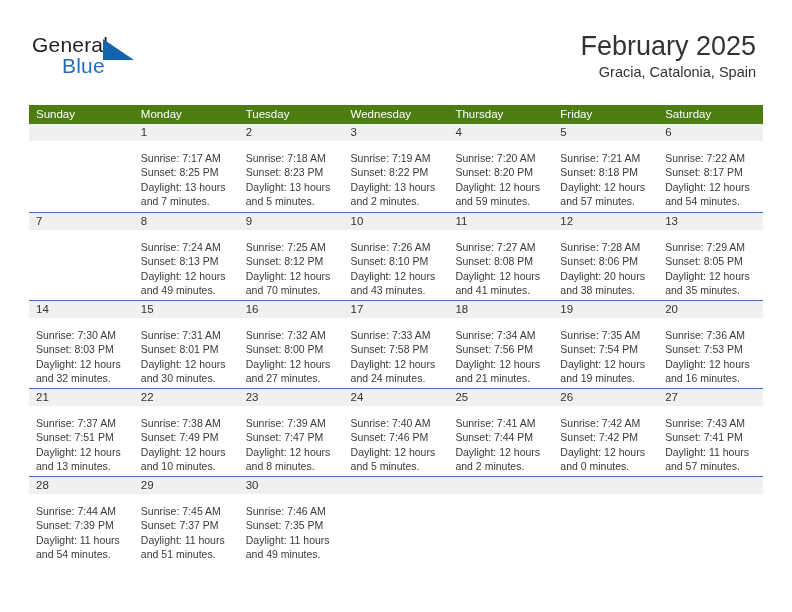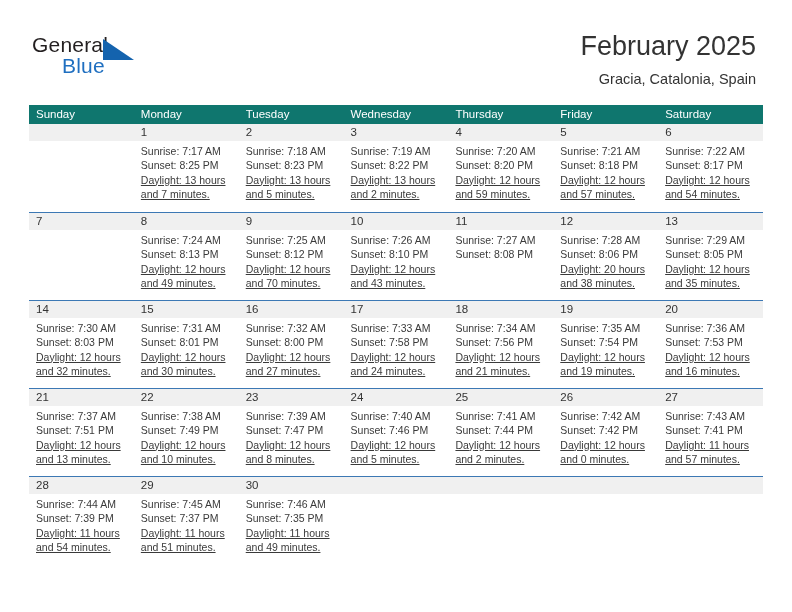--- a/index.html
+++ b/index.html
@@ -73,34 +73,33 @@
     font-size: 27px;
     color: #333333;
     line-height: 32px;
     white-space: nowrap;
     font-weight: normal;
   }
   .location-sub {
     font-size: 14.5px;
     color: #333333;
     line-height: 20px;
-    margin-top: 7px;
     white-space: nowrap;
   }
 
   
   .calendar {
     position: absolute;
     left: 29px;
     top: 105px;
     width: 734px;
   }
   .weekday-row {
     display: flex;
-    background: #0f766e;
+    background: #4d7c0f;
     height: 19px;
   }
   .weekday-cell {
     flex: 1 1 0;
     color: #ffffff;
     font-size: 11.5px;
     line-height: 19px;
     padding-left: 7px;
     box-sizing: border-box;
     white-space: nowrap;
@@ -131,27 +130,27 @@
     box-sizing: border-box;
   }
   .day-cell.empty .daynum-band {
     background: #f0f0f0;
   }
   .day-info {
     padding: 3px 6px 0 7px;
     font-size: 10.5px;
     line-height: 14.3px;
     color: #3a3a3a;
+    margin-top: 7px;
   }
   .day-info div {
     white-space: nowrap;
   }
   .day-info .wrap {
     white-space: normal;
-    text-decoration: underline;
   }
 </style>
 </head>
 <body>
 
 <div class="page">
 
   <div class="top-header">
 
     <div class="brand">
@@ -257,20 +256,21 @@
               <div>Sunrise: 7:26 AM</div>
               <div>Sunset: 8:10 PM</div>
               <div class="wrap">Daylight: 12 hours and 43 minutes.</div>
             </div>
           </div>
           <div class="day-cell">
             <div class="daynum-band">11</div>
             <div class="day-info">
               <div>Sunrise: 7:27 AM</div>
               <div>Sunset: 8:08 PM</div>
+              <div class="wrap">Daylight: 12 hours and 41 minutes.</div>
             </div>
           </div>
           <div class="day-cell">
             <div class="daynum-band">12</div>
             <div class="day-info">
               <div>Sunrise: 7:28 AM</div>
               <div>Sunset: 8:06 PM</div>
               <div class="wrap">Daylight: 20 hours and 38 minutes.</div>
             </div>
           </div>

